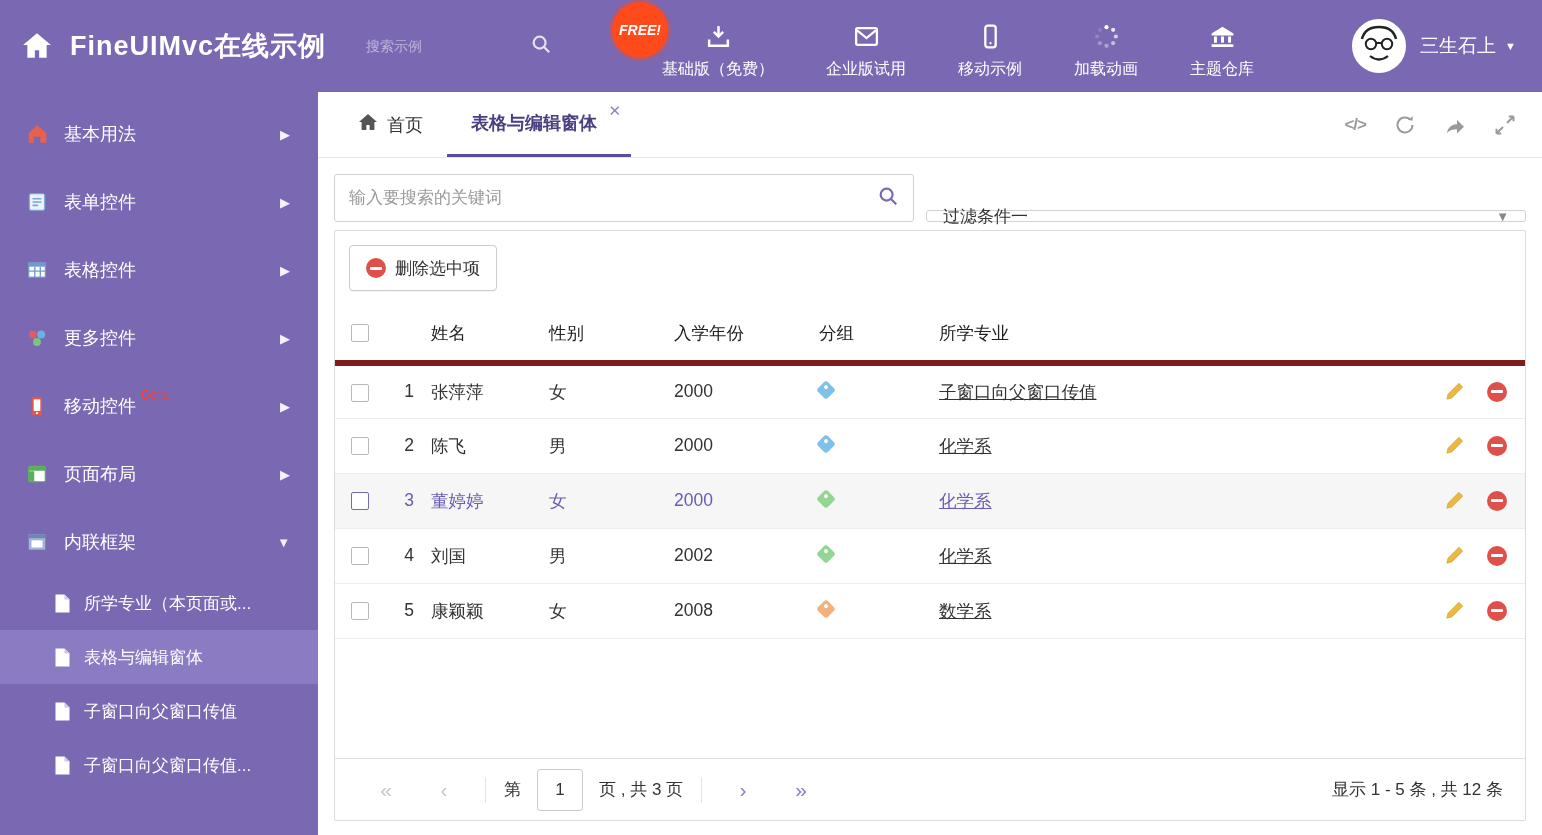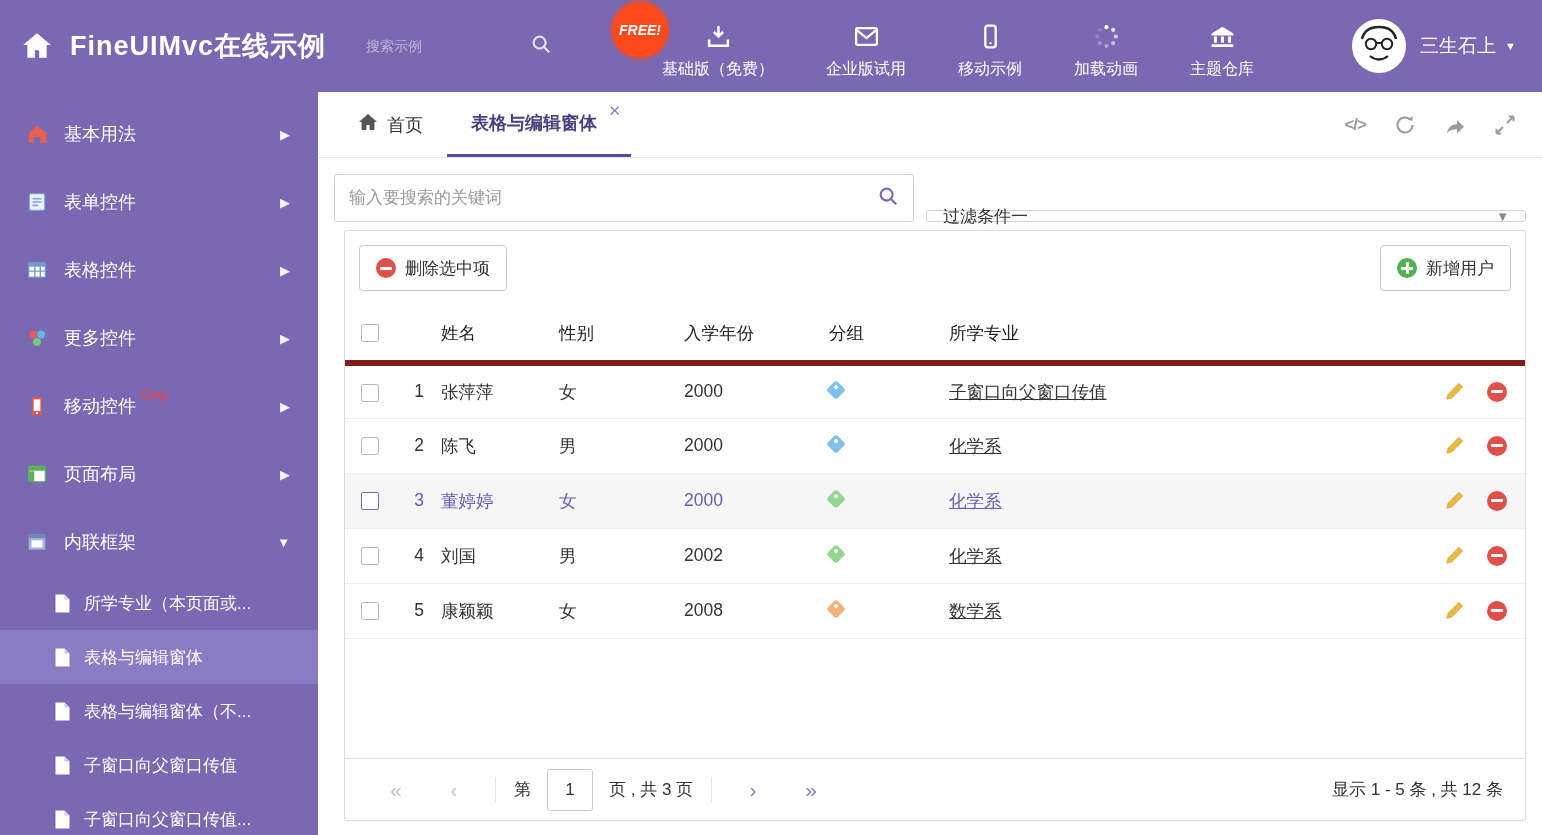--- a/index.html
+++ b/index.html
@@ -62,21 +62,21 @@
   .filter-row { display:flex; gap:12px; height:48px; flex:none; margin-bottom:8px; }
   .search-box { width:580px; flex:none; border:1px solid #d2d2d2; border-radius:3px;
     display:flex; align-items:center; padding:0 14px; }
   .search-box input { flex:1; border:none; outline:none; font-size:17px; color:#8b5cf6; font-family:inherit; }
   .search-box input::placeholder { color:#9a9a9a; }
   .filter-select { flex:1; border:1px solid #d2d2d2; border-radius:3px; display:flex;
     align-items:center; padding:0 16px; font-size:17px; cursor:pointer;margin-top:36px; }
   .fs-caret { margin-left:auto; color:#888; font-size:13px; }
 
   .panel { flex:1; border:1px solid #dcdcdc; border-radius:2px; display:flex;
-    flex-direction:column; min-height:0;margin-left:10px; }
+    flex-direction:column; min-height:0; }
   .toolbar { flex:none; padding:14px; display:flex; justify-content:space-between; }
   .btn { display:inline-flex; align-items:center; gap:9px; border:1px solid #ccc; border-radius:4px;
     background:#fff; padding:0 16px; height:46px; font-size:17px; color:#333; cursor:pointer;
     box-shadow:0 1px 1px rgba(0,0,0,.04); font-family:inherit; }
 
   .ic-circle { width:20px; height:20px; border-radius:50%; position:relative; display:inline-block; flex:none; }
   .ic-circle.red { background:#e0504a; }
   .ic-circle.green { background:#52b152; }
   .ic-circle::after { content:''; position:absolute; left:4px; right:4px; top:8.5px; height:3px;
     background:#fff; border-radius:1px; }
@@ -301,29 +301,20 @@
       <span>所学专业（本页面或...</span>
     </div>
     <div class="sub-item active">
       <span class="file-icon">
         <svg viewBox="0 0 16 19" width="16" height="19">
             <path d="M1.5 0.5h9l5 5v13h-14z" fill="#fff"></path>
             <path d="M10.5 0.5l5 5h-5z" fill="#cfc6e8"></path>
           </svg>
       </span>
       <span>表格与编辑窗体</span>
-    </div>
-    <div class="sub-item">
-      <span class="file-icon">
-        <svg viewBox="0 0 16 19" width="16" height="19">
-            <path d="M1.5 0.5h9l5 5v13h-14z" fill="#fff"></path>
-            <path d="M10.5 0.5l5 5h-5z" fill="#cfc6e8"></path>
-          </svg>
-      </span>
-      <span>表格与编辑窗体（不...</span>
     </div>
     <div class="sub-item">
       <span class="file-icon">
         <svg viewBox="0 0 16 19" width="16" height="19">
             <path d="M1.5 0.5h9l5 5v13h-14z" fill="#fff"></path>
             <path d="M10.5 0.5l5 5h-5z" fill="#cfc6e8"></path>
           </svg>
       </span>
       <span>子窗口向父窗口传值</span>
     </div>
@@ -390,24 +381,20 @@
           <span>过滤条件一</span>
           <span class="fs-caret">▼</span>
         </div>
       </div>
 
       <div class="panel">
         <div class="toolbar">
           <button class="btn">
             <span class="ic-circle red"></span>
             <span>删除选中项</span>
-          </button>
-          <button class="btn">
-            <span class="ic-circle green"></span>
-            <span>新增用户</span>
           </button>
         </div>
 
         <div class="table-wrap">
           <table>
             <colgroup>
               <col style="width:52px">
                 <col style="width:44px">
                 <col style="width:118px">
               <col style="width:125px">

